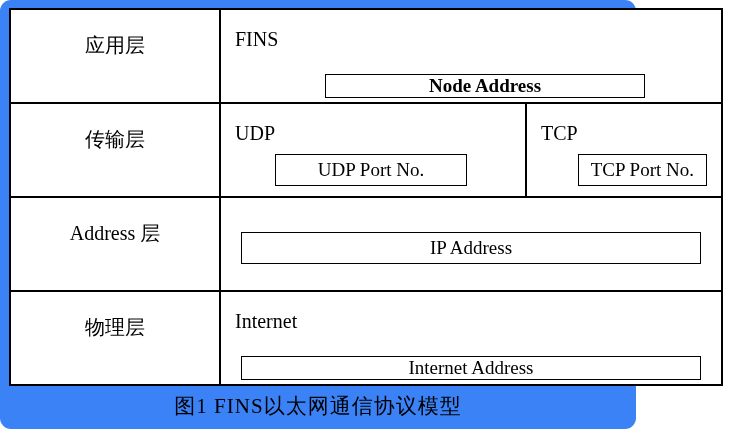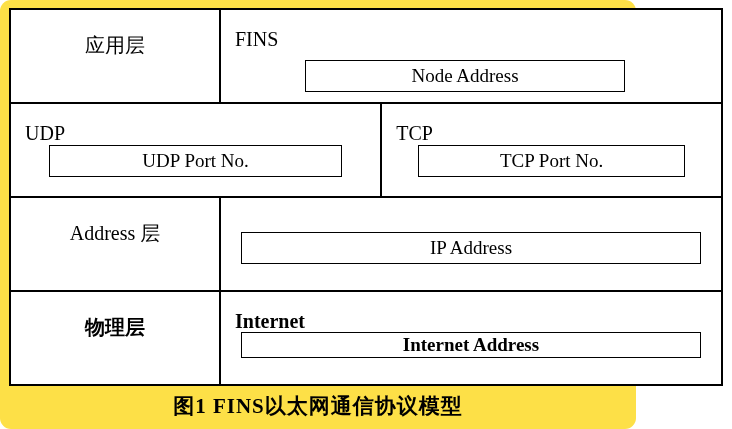--- a/index.html
+++ b/index.html
@@ -11,97 +11,98 @@
     width: 732px;
     height: 429px;
     font-family: "Liberation Serif", "DejaVu Serif", serif;
     color: #000000;
     position: relative;
   }
   .figure {
     position: relative;
     width: 636px;
     height: 429px;
-    background: #fde047;
+    background: #3b82f6;
     border-radius: 11px;
   }
   .stack {
     position: absolute;
     left: 9px;
     top: 8px;
     width: 714px;
     height: 378px;
     border: 2px solid #000;
     box-sizing: border-box;
     display: flex;
     flex-direction: column;
     background: #fff;
   }
   .row {
     flex: 1 1 0;
     display: flex;
     border-bottom: 2px solid #000;
     min-height: 0;
   }
-  .row.last { border-bottom: none; font-weight: bold; }
+  .row.last { border-bottom: none; }
   .label-cell {
     width: 210px;
     flex: 0 0 210px;
     border-right: 2px solid #000;
     box-sizing: border-box;
     text-align: center;
     padding-top: 22px;
     font-size: 20px;
   }
   .proto-cell {
     flex: 1 1 auto;
     display: flex;
     flex-direction: column;
     padding: 18px 14px 10px 14px;
     box-sizing: border-box;
     min-width: 0;
+    gap: 24px;
   }
   .proto-cell.split {
     flex-direction: row;
     padding: 0;
   }
   .sub-cell {
     display: flex;
-    flex-direction: column;
-    padding: 18px 14px 19px 14px;
+    flex-direction: row;
+    padding: 18px 14px 10px 14px;
     box-sizing: border-box;
     min-width: 0;
   }
   .sub-cell.udp { flex: 0 0 52%; }
-  .sub-cell.tcp { flex: 1 1 auto; border-left: 2px solid #000; }
+  .sub-cell.tcp { flex: 1 1 auto; border-left: 2px solid #000; margin-left: 20px; }
   .proto-name {
     font-size: 20px;
     line-height: 1.1;
   }
   .addr-box {
     height: 32px;
     border: 1px solid #000;
     box-sizing: border-box;
     display: flex;
     align-items: center;
     justify-content: center;
     font-size: 19px;
     background: #fff;
   }
-  .addr-node  { width: 320px; margin: auto 0 0 70px; }
+  .addr-node  { width: 320px; margin: auto 0 0 90px; font-weight: bold; }
   .addr-wide  { width: 460px; margin: auto auto 16px auto; }
   .addr-sub   { width: 86%;  margin: auto auto 0 auto; }
   .caption {
     position: absolute;
     left: 0;
     right: 0;
     top: 392px;
     text-align: center;
     font-size: 21px;
-    font-weight: bold;
+    font-weight: normal;
     letter-spacing: 1px;
   }
 </style>
 </head>
 <body>
 
 <div class="figure">
 
   <div class="stack">
 
@@ -109,20 +110,23 @@
       <div class="label-cell">
         <span>应用层</span>
       </div>
       <div class="proto-cell">
         <div class="proto-name">FINS</div>
         <div class="addr-box addr-node">Node Address</div>
       </div>
     </div>
 
     <div class="row">
+      <div class="label-cell">
+        <span>传输层</span>
+      </div>
       <div class="proto-cell split">
         <div class="sub-cell udp">
           <div class="proto-name">UDP</div>
           <div class="addr-box addr-sub">UDP Port No.</div>
         </div>
         <div class="sub-cell tcp">
           <div class="proto-name">TCP</div>
           <div class="addr-box addr-sub">TCP Port No.</div>
         </div>
       </div>

